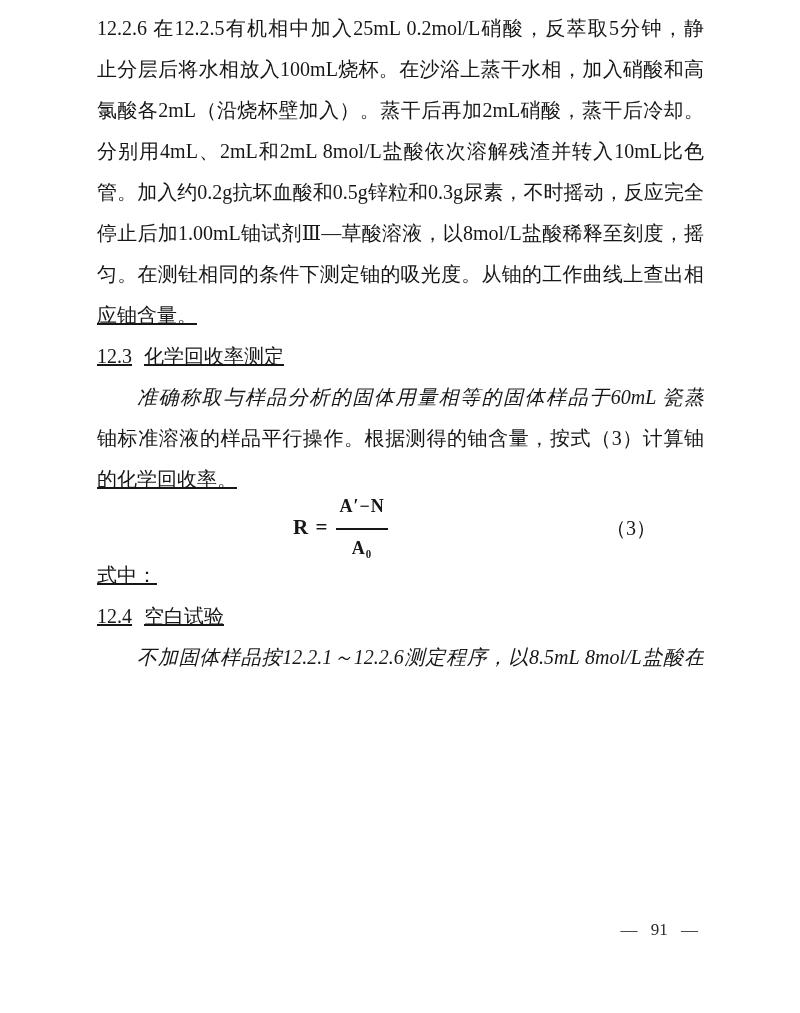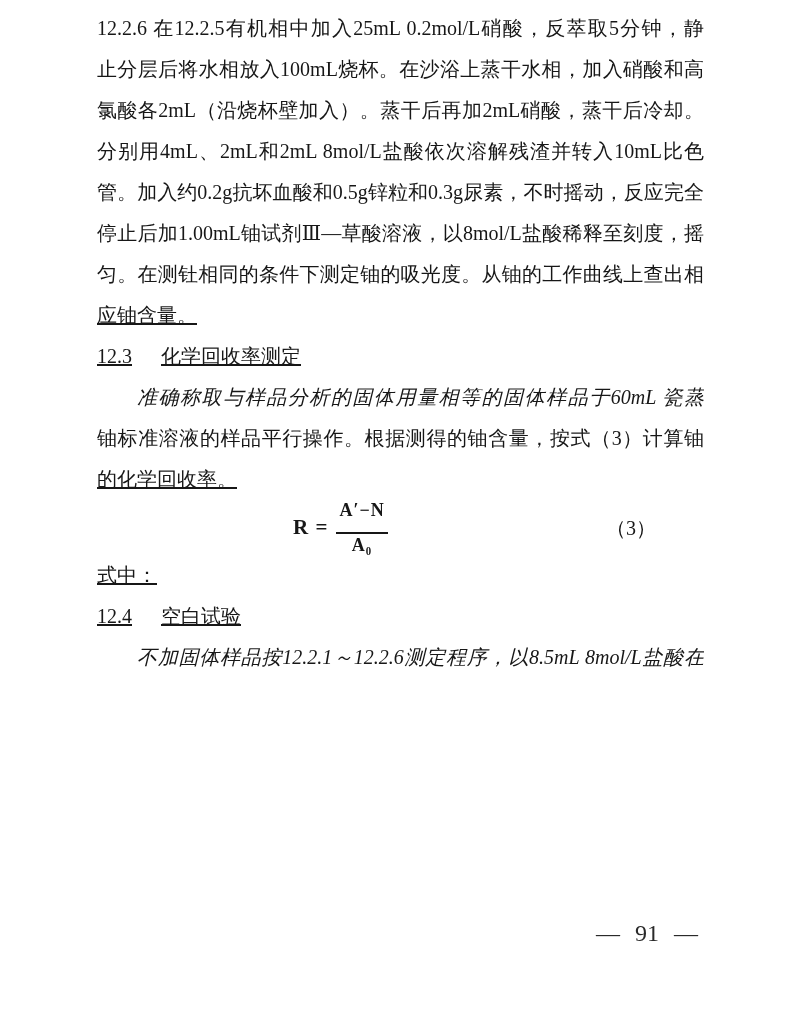--- a/index.html
+++ b/index.html
@@ -37,21 +37,21 @@
     white-space: nowrap;
   }
   
   .lline {
     text-align: left;
     white-space: nowrap;
     text-decoration: underline;
   }
   .indent2 { text-indent: 2em; font-style: italic; }
   .def { padding-left: 40px; }
-  .heading .num { margin-right: 29px; }
+  .heading .num { margin-right: 12px; }
 
   .formula-row {
     position: relative;
     height: 55px;
     display: flex;
     align-items: center;
   }
   .formula {
     display: inline-flex;
     align-items: center;
@@ -65,33 +65,33 @@
     flex-direction: column;
     align-items: center;
     margin-left: 8px;
     line-height: 1.15;
     font-size: 18px;
   }
   .frac .fnum {
     border-bottom: 2px solid #171717;
     padding: 0 3px 11px 3px;
   }
-  .frac .fden { padding-top: 1px; }
+  .frac .fden { padding-top: 8px; }
   .eqno {
     position: absolute;
     right: 48px;
     top: 50%;
     transform: translateY(-50%);
     font-size: 20px;
   }
   .footer {
     position: absolute;
     top: 920px;
     right: 102px;
-    font-size: 24px;
+    font-size: 17px;
     word-spacing: 9px;
     color: #2a2a2a;
   }
 </style>
 </head>
 <body>
 
 <div class="page">
   <div class="content">
 

